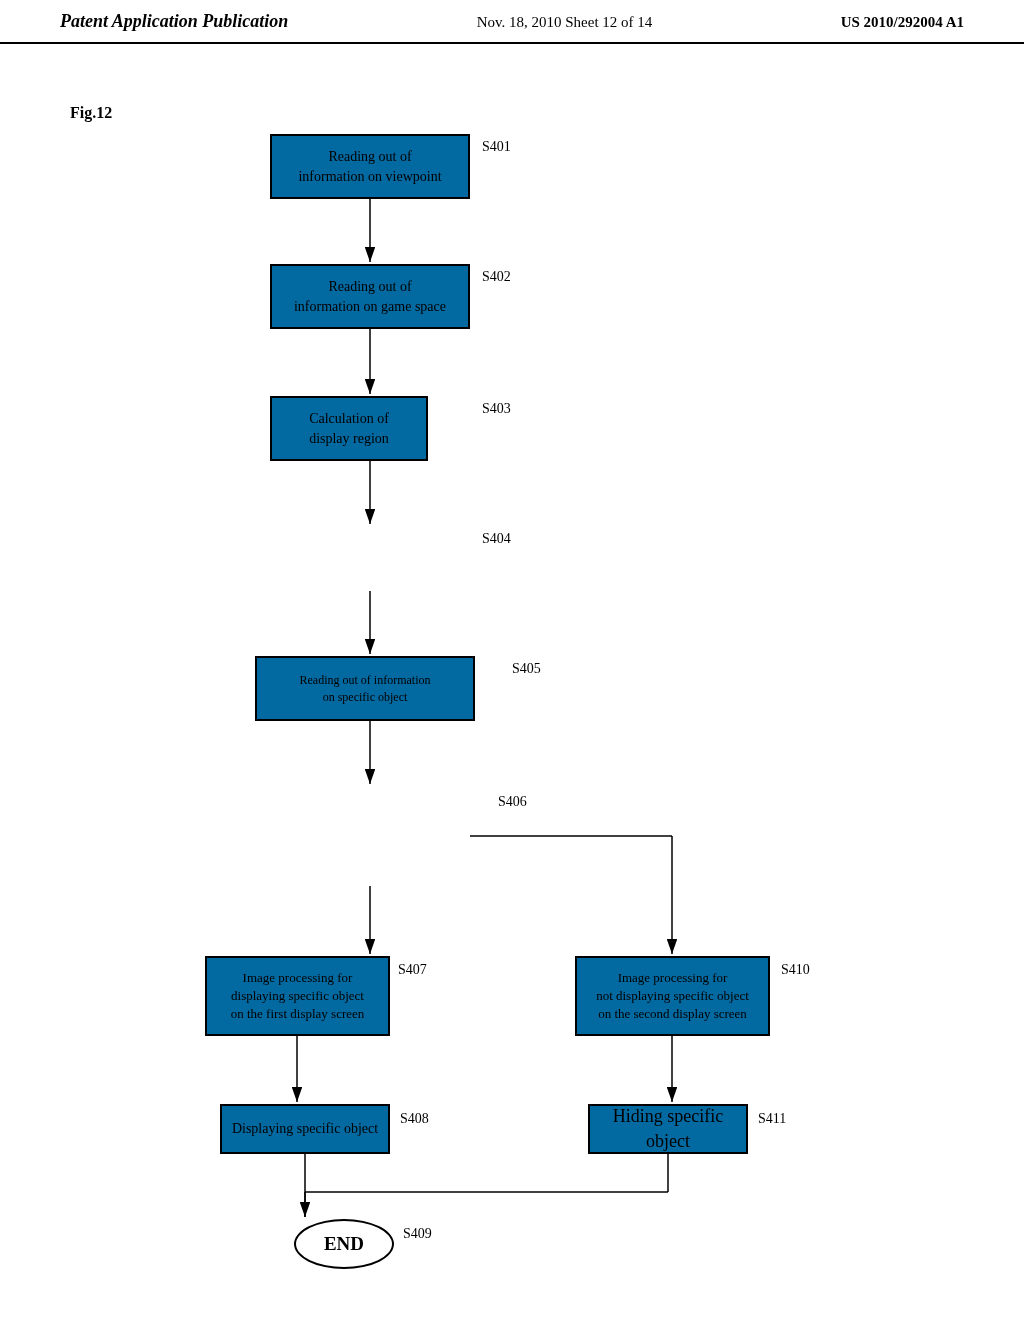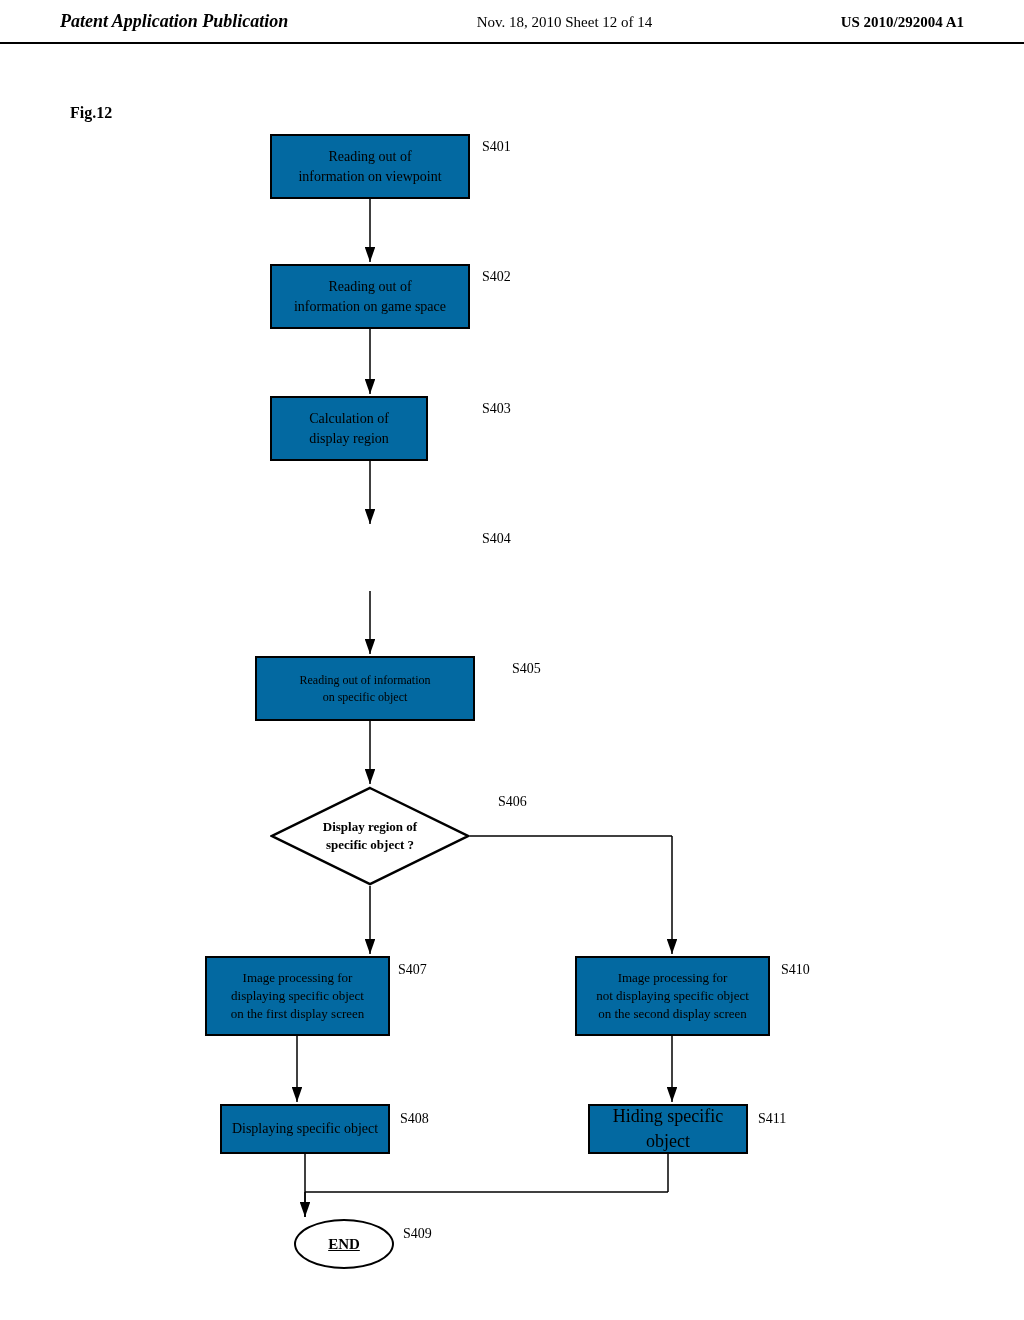--- a/index.html
+++ b/index.html
@@ -147,27 +147,20 @@
   <div class="step-label" style="left:482px; top:357px;">S403</div>
 
   <div class="step-label" style="left:482px; top:487px;">S404</div>
 
   <div class="flow-box" style="left:255px; top:612px; width:220px; height:65px;">
     <span style="white-space:pre-line; font-size:12px;">Reading out of information
 on specific object</span>
   </div>
   <div class="step-label" style="left:512px; top:617px;">S405</div>
 
-  <div class="flow-diamond" style="left:270px; top:742px; width:200px; height:100px;">
-    <svg viewBox="0 0 200 100" xmlns="http://www.w3.org/2000/svg">
-      <polygon points="100,2 198,50 100,98 2,50" fill="white" stroke="black" stroke-width="2.5"></polygon>
-    </svg>
-    <div class="flow-diamond-text" style="white-space:pre-line; font-size:13px; font-weight:bold;">Display region of
-specific object ?</div>
-  </div>
   <div class="step-label" style="left:498px; top:750px;">S406</div>
 
   <div class="flow-box" style="left:205px; top:912px; width:185px; height:80px;">
     <span style="white-space:pre-line; font-size:13px;">Image processing for
 displaying specific object
 on the first display screen</span>
   </div>
   <div class="step-label" style="left:398px; top:918px;">S407</div>
 
   <div class="flow-box" style="left:575px; top:912px; width:195px; height:80px;">
@@ -181,21 +174,21 @@
     <span style="font-size:14px;">Displaying specific object</span>
   </div>
   <div class="step-label" style="left:400px; top:1067px;">S408</div>
 
   <div class="flow-box" style="left:588px; top:1060px; width:160px; height:50px;">
     <span style="font-size:18px;">Hiding specific object</span>
   </div>
   <div class="step-label" style="left:758px; top:1067px;">S411</div>
 
   <div class="flow-oval" style="left:294px; top:1175px; width:100px; height:50px;">
-    <span style="font-size:15px; font-weight:bold;text-decoration:underline;">END</span>
+    <span style="font-size:19px; font-weight:bold;">END</span>
   </div>
   <div class="step-label" style="left:403px; top:1182px;">S409</div>
 
   <svg class="arrows-svg" xmlns="http://www.w3.org/2000/svg">
     <defs>
       <marker id="arrowhead" markerWidth="10" markerHeight="7" refX="10" refY="3.5" orient="auto">
         <polygon points="0 0, 10 3.5, 0 7" fill="#000"></polygon>
       </marker>
     </defs>
 

